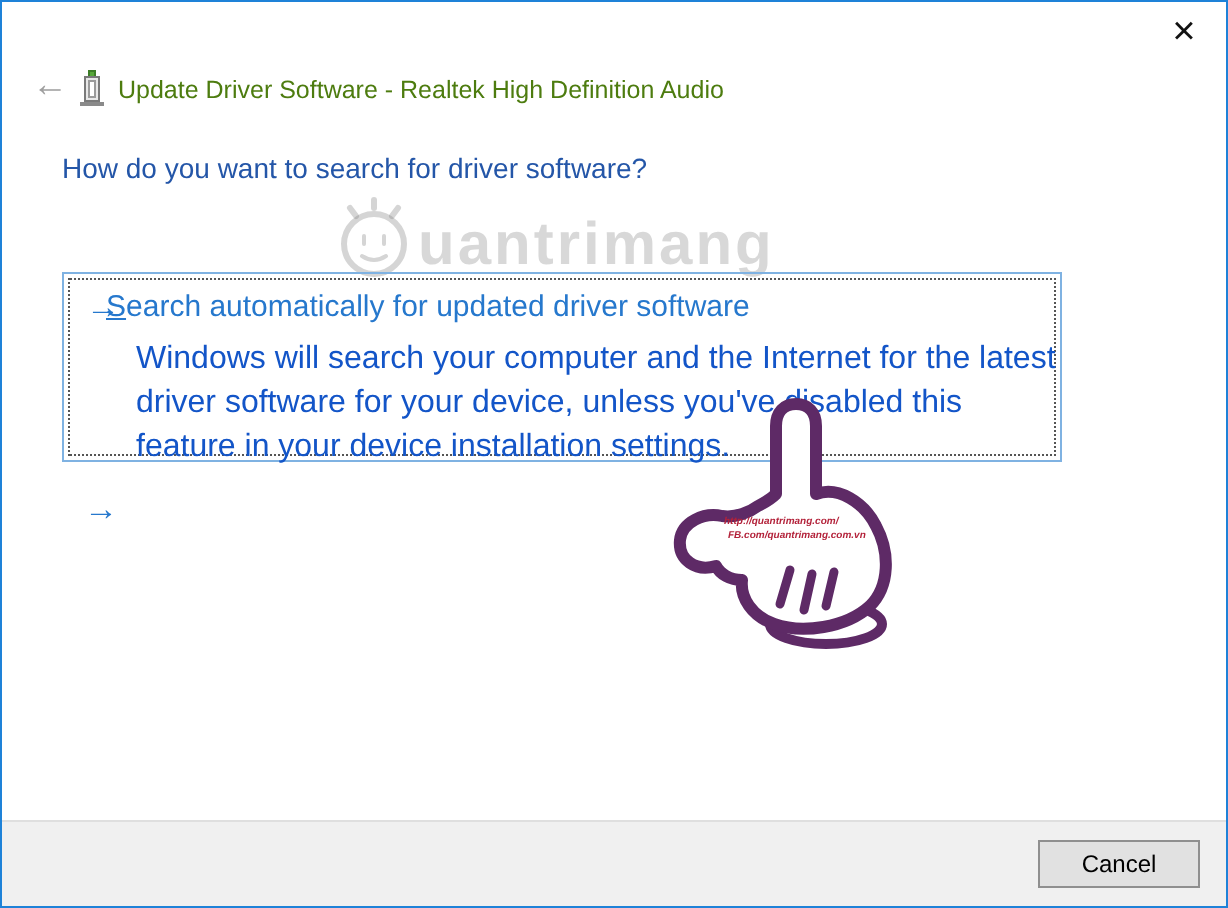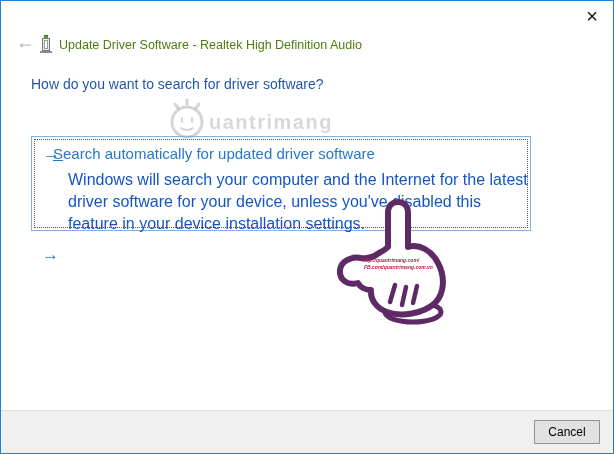--- a/index.html
+++ b/index.html
@@ -26,21 +26,21 @@
   
   .heading{
     position:absolute;left:30px;top:75px;font-size:14px;color:#2456a8;white-space:nowrap;z-index:3;
   }
   
   .watermark{
     position:absolute;left:164px;top:97px;display:flex;align-items:center;z-index:1;
     pointer-events:none;
   }
   .watermark-text{
-    font-size:20px;font-weight:bold;color:rgba(125,125,125,0.30);
+    font-size:30px;font-weight:bold;color:rgba(125,125,125,0.30);
     letter-spacing:1.5px;line-height:40px;
   }
   
   .option-box{
     position:absolute;left:30px;top:135px;width:500px;height:95px;
     border:1px solid #7fb2e2;background:transparent;z-index:2;
   }
   .focus-rect{position:absolute;left:2px;top:2px;right:2px;bottom:2px;border:1px dotted #555;}
   .option-plain{
     position:absolute;left:30px;top:243px;width:500px;height:60px;z-index:2;
@@ -60,21 +60,21 @@
   .option-plain .opt-title{top:2px;}
   .option-plain .opt-desc{top:26px;}
   
   .hand{position:absolute;left:334px;top:198px;z-index:10;pointer-events:none;}
   
   .footer{
     position:absolute;left:0;right:0;bottom:0;height:43px;background:#f0f0f0;
     border-top:1px solid #dfdfdf;z-index:4;
   }
   .cancel-btn{
-    position:absolute;right:13px;top:9px;width:66px;height:24px;
+    position:absolute;right:13px;top:9px;width:81px;height:24px;
     background:#e1e1e1;border:1px solid #8f8f8f;font-size:12px;color:#000;
     font-family:"Liberation Sans","DejaVu Sans",sans-serif;
   }
 </style>
 </head>
 <body>
 
 <div class="window">
 
   <button class="close-btn">×</button>

